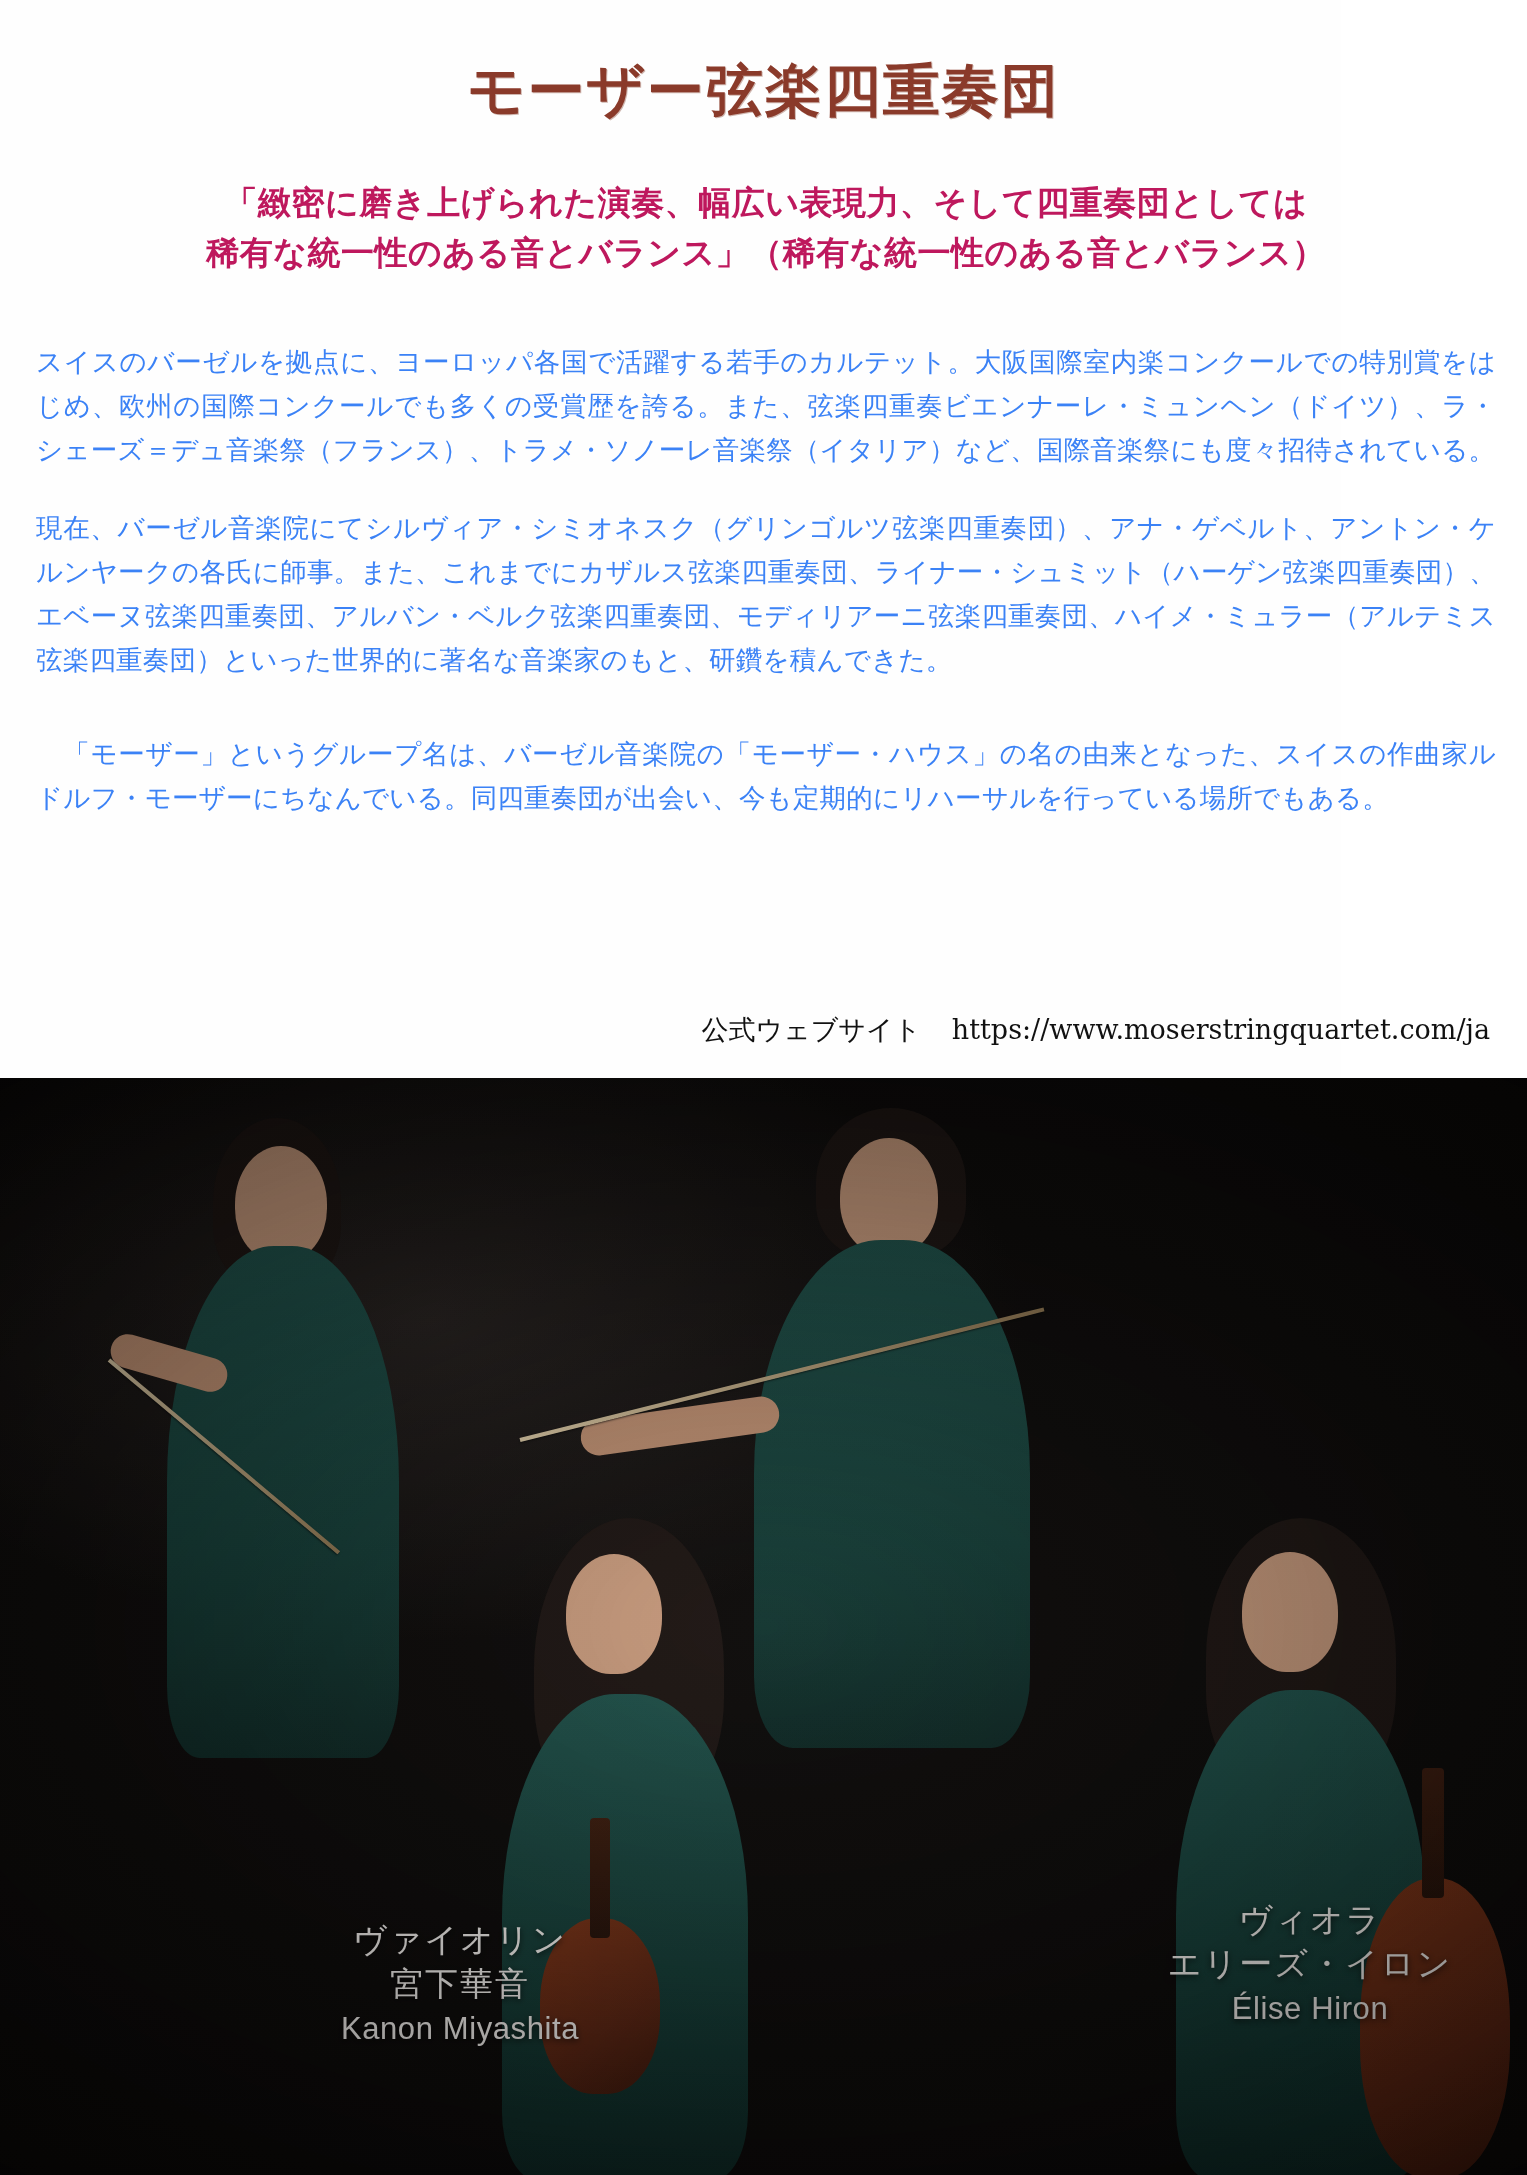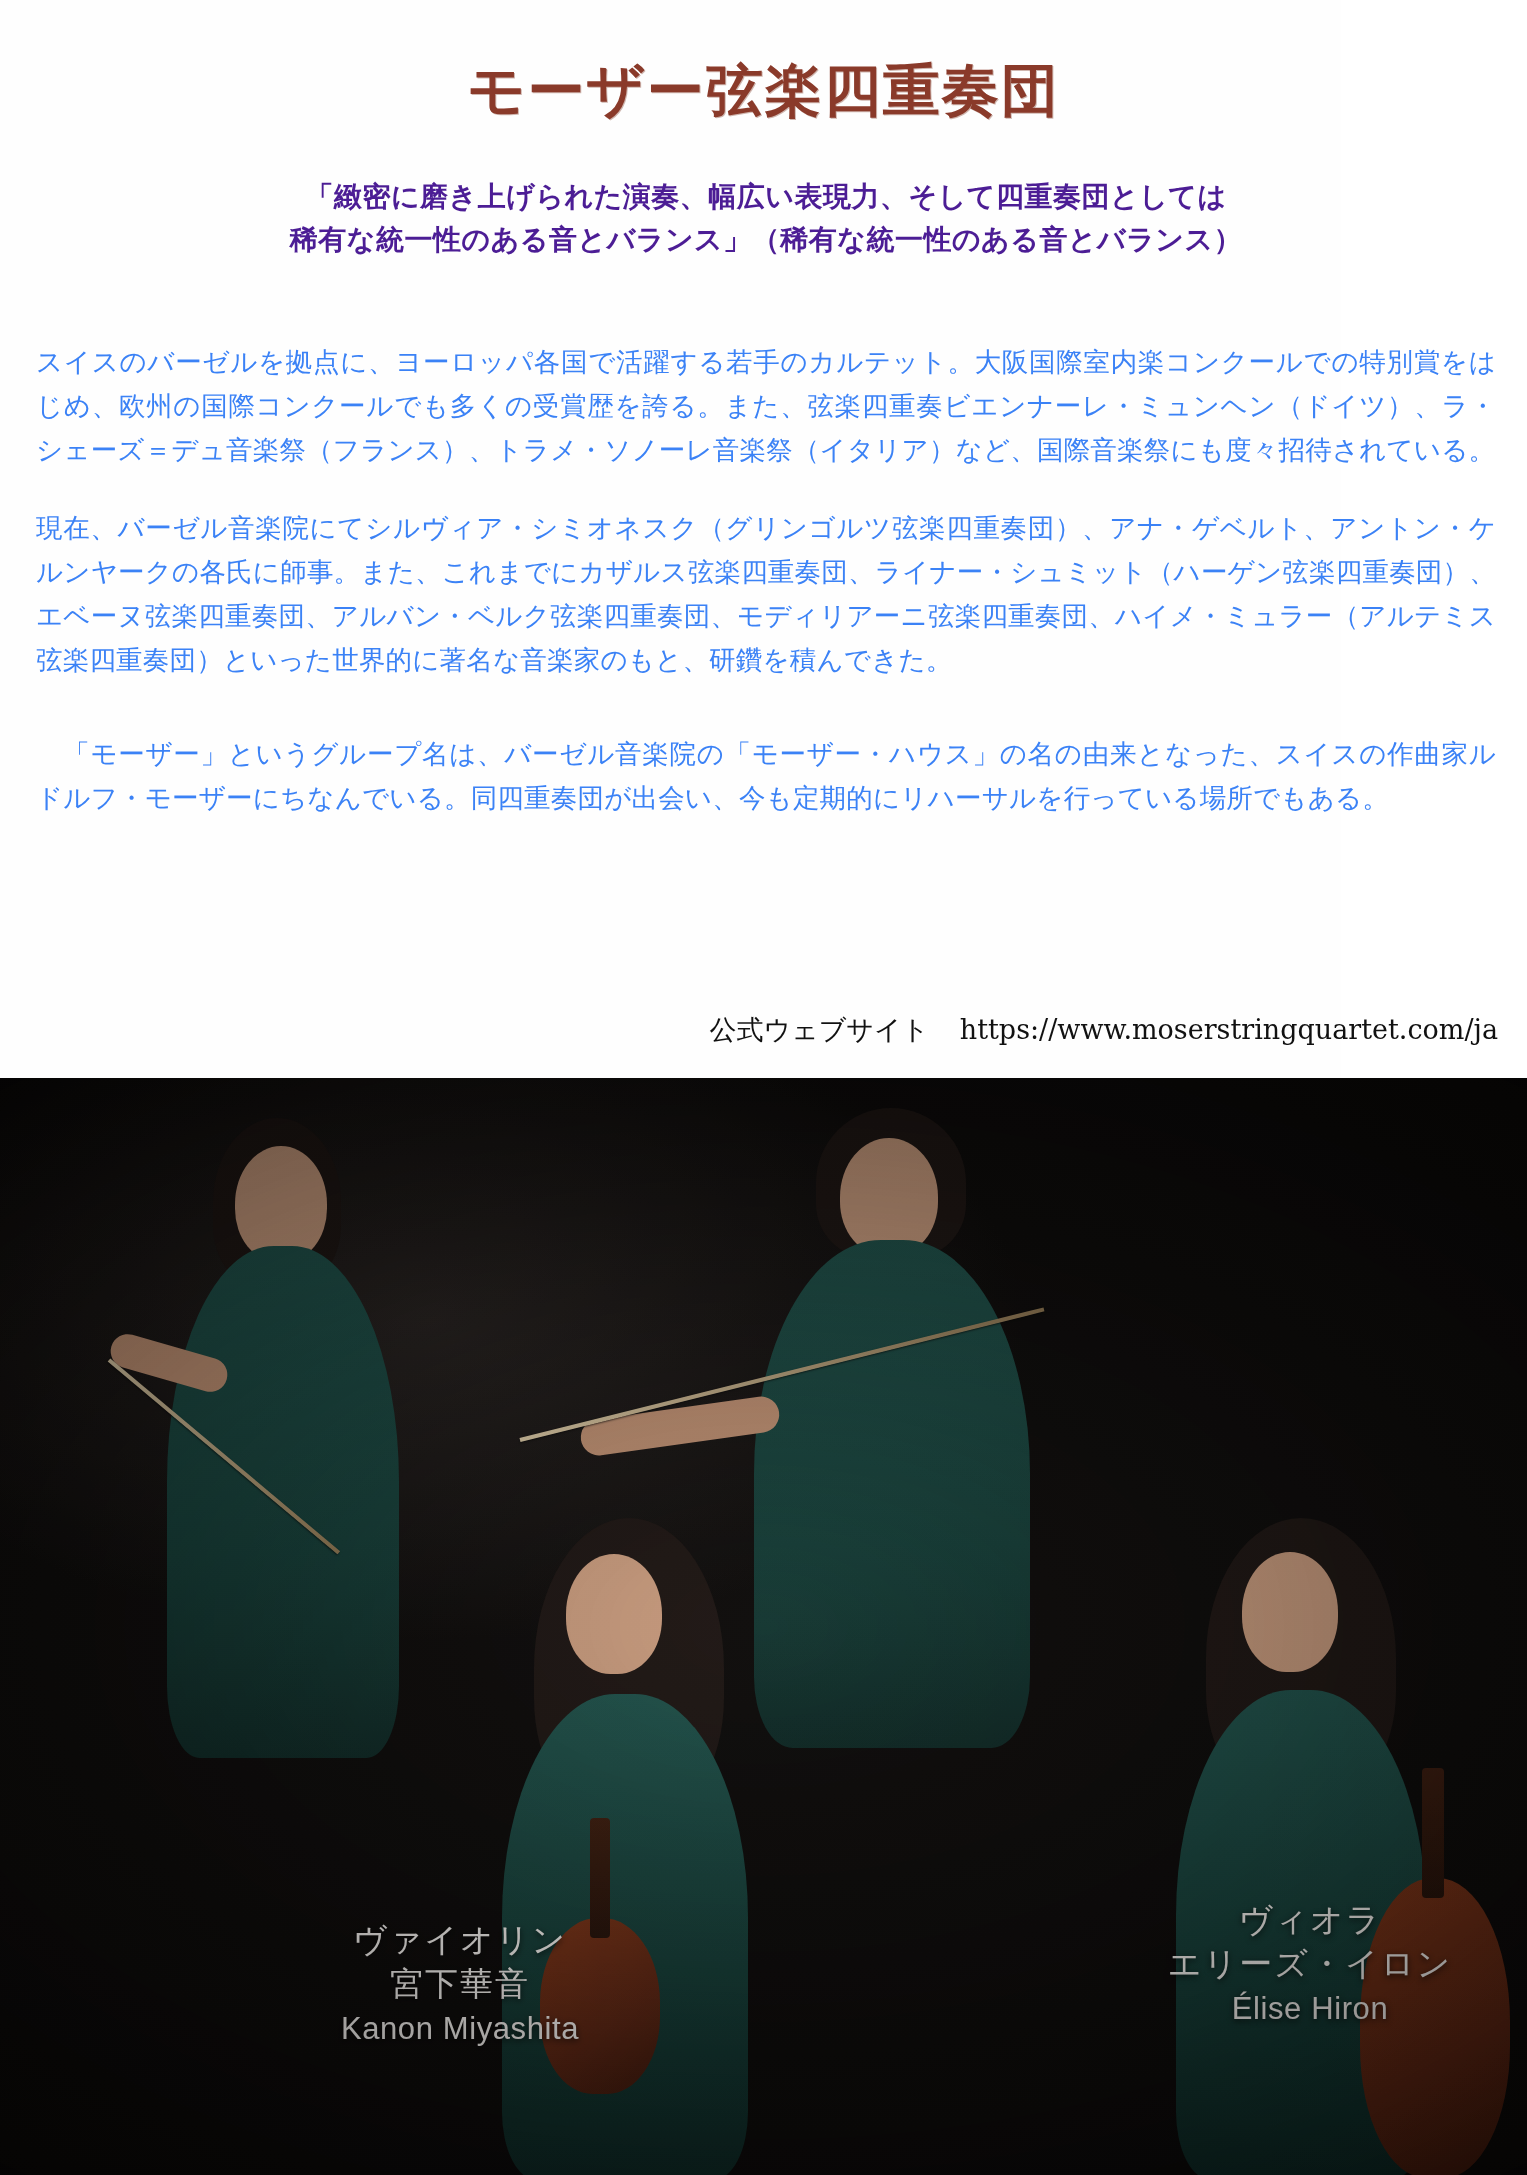--- a/index.html
+++ b/index.html
@@ -51,25 +51,25 @@
     letter-spacing: 1.2px;
     white-space: nowrap;
   }
 
   
   .quote {
     position: absolute;
     top: 178px;
     left: 56px;
     width: 1420px;
-    font-family: Liberation Mono, monospace;
-    font-size: 28px;
+    font-family: Liberation Serif, serif;
+    font-size: 33px;
     font-weight: 700;
     line-height: 1.52;
-    color: #4c1d95;
+    color: #be185d;
     text-align: center;
     letter-spacing: 0.5px;
   }
   .quote .line2 { display: block; }
 
   
   .body-text {
     position: absolute;
     top: 340px;
     left: 36px;
@@ -84,21 +84,21 @@
     margin: 0 0 30px 0;
     text-align: justify;
   }
   .body-text p.p1 { margin-bottom: 34px; }
   .body-text p.p2 { margin-bottom: 50px; }
   .body-text p.p3 { margin-bottom: 10px; margin-top: 44px; }
 
   .website-line {
     position: absolute;
     top: 1012px;
-    left: 8px;
+    left: 0;
     width: 1490px;
     text-align: right;
     font-family: "DejaVu Serif", serif;
     font-size: 27px;
     color: #111111;
   }
   .website-line .label { margin-right: 22px; }
   .website-line .url { letter-spacing: 0px; }
 
   

